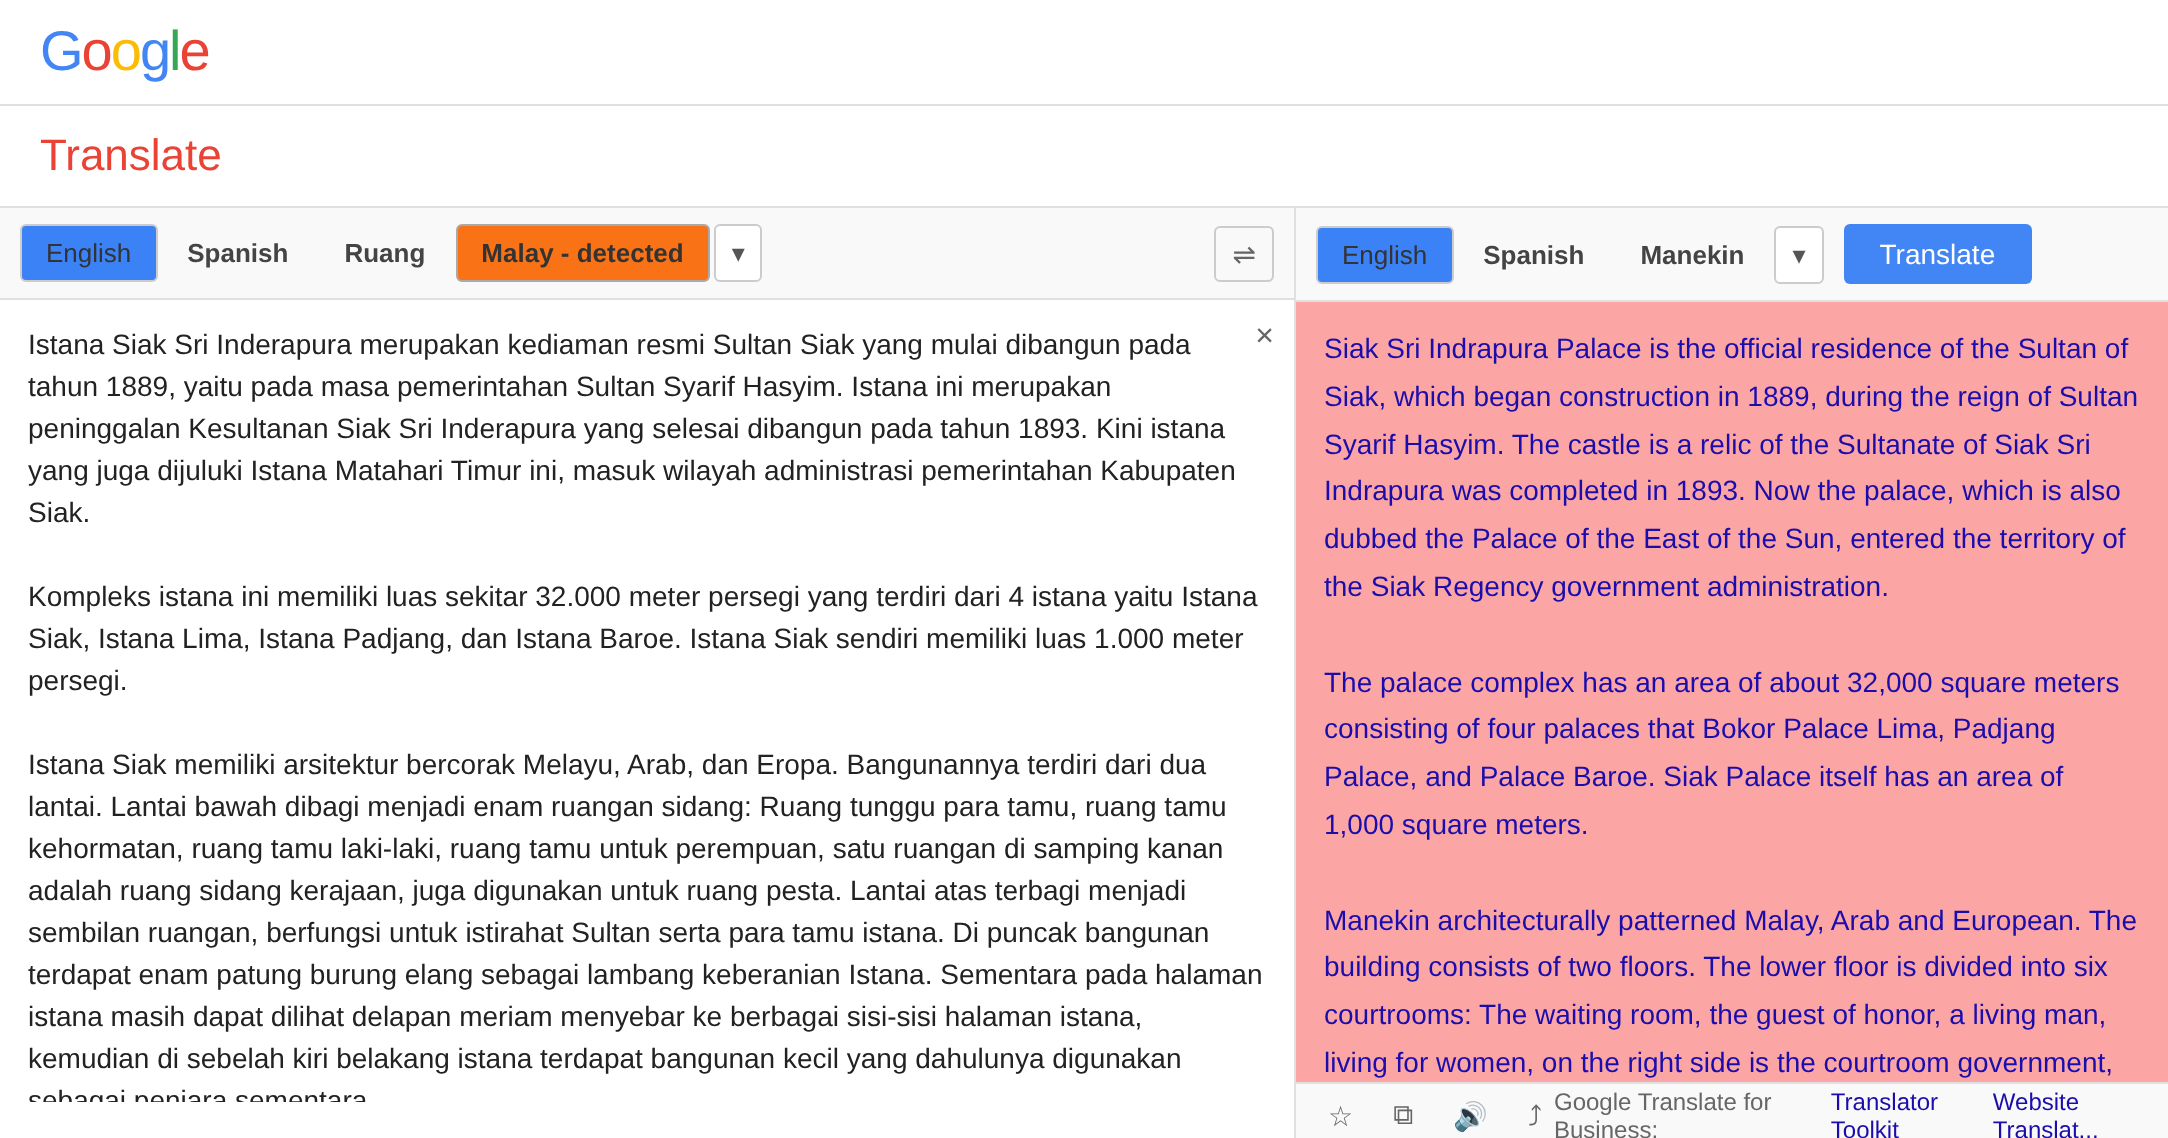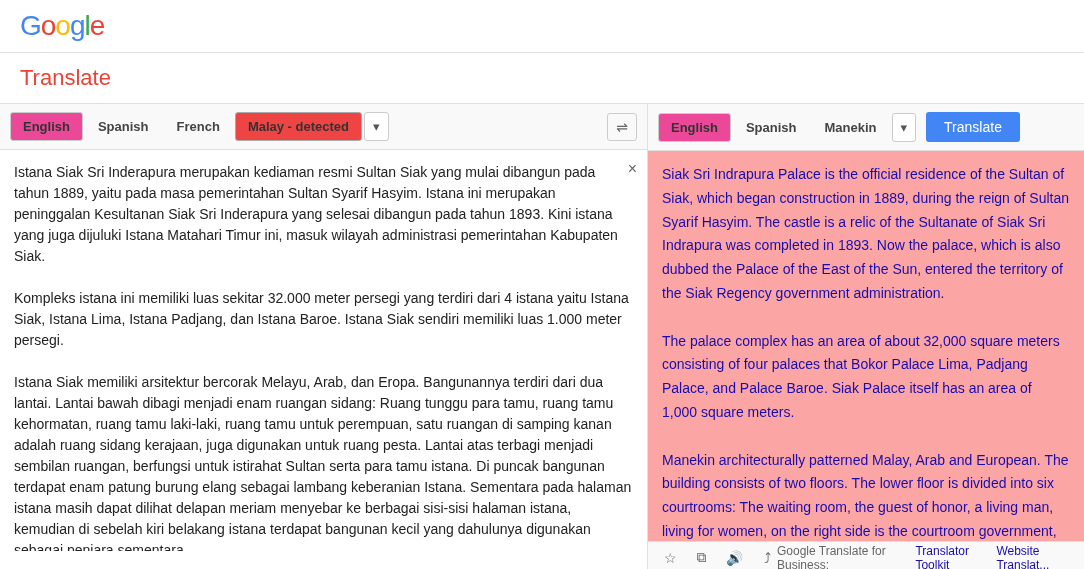--- a/index.html
+++ b/index.html
@@ -69,27 +69,27 @@
       border: 1px solid transparent;
       border-radius: 3px;
       cursor: pointer;
       font-size: 13px;
       color: #444;
       background: transparent;
       font-weight: bold;
     }
     .lang-tab.active {
       border: 1px solid #ccc;
-      background: #ec4899;
+      background: #3b82f6;
       color: #333;
-      font-weight: 700;
+      font-weight: 400;
     }
     .lang-tab.detected {
       border: 1px solid #aaa;
-      background: #ef4444;
+      background: #f97316;
       color: #333;
     }
     .lang-dropdown-btn {
       padding: 6px 8px;
       border: 1px solid #ccc;
       border-radius: 3px;
       background: #fff;
       cursor: pointer;
       color: #555;
       font-size: 13px;
@@ -219,21 +219,21 @@
 
 <div class="app-title">Translate</div>
 
 <div class="main-container">
 
   <div class="left-panel">
 
     <div class="lang-bar">
       <button class="lang-tab active">English</button>
       <button class="lang-tab">Spanish</button>
-      <button class="lang-tab">French</button>
+      <button class="lang-tab">Ruang</button>
       <button class="lang-tab detected">Malay - detected</button>
       <button class="lang-dropdown-btn">▾</button>
       <button class="swap-btn">⇌</button>
     </div>
 
     <div class="input-area" style="position:relative;">
       <textarea class="input-textarea" style="height: calc(100% - 10px);">Istana Siak Sri Inderapura merupakan kediaman resmi Sultan Siak yang mulai dibangun pada tahun 1889, yaitu pada masa pemerintahan Sultan Syarif Hasyim. Istana ini merupakan peninggalan Kesultanan Siak Sri Inderapura yang selesai dibangun pada tahun 1893. Kini istana yang juga dijuluki Istana Matahari Timur ini, masuk wilayah administrasi pemerintahan Kabupaten Siak.
 
 Kompleks istana ini memiliki luas sekitar 32.000 meter persegi yang terdiri dari 4 istana yaitu Istana Siak, Istana Lima, Istana Padjang, dan Istana Baroe. Istana Siak sendiri memiliki luas 1.000 meter persegi.
 

